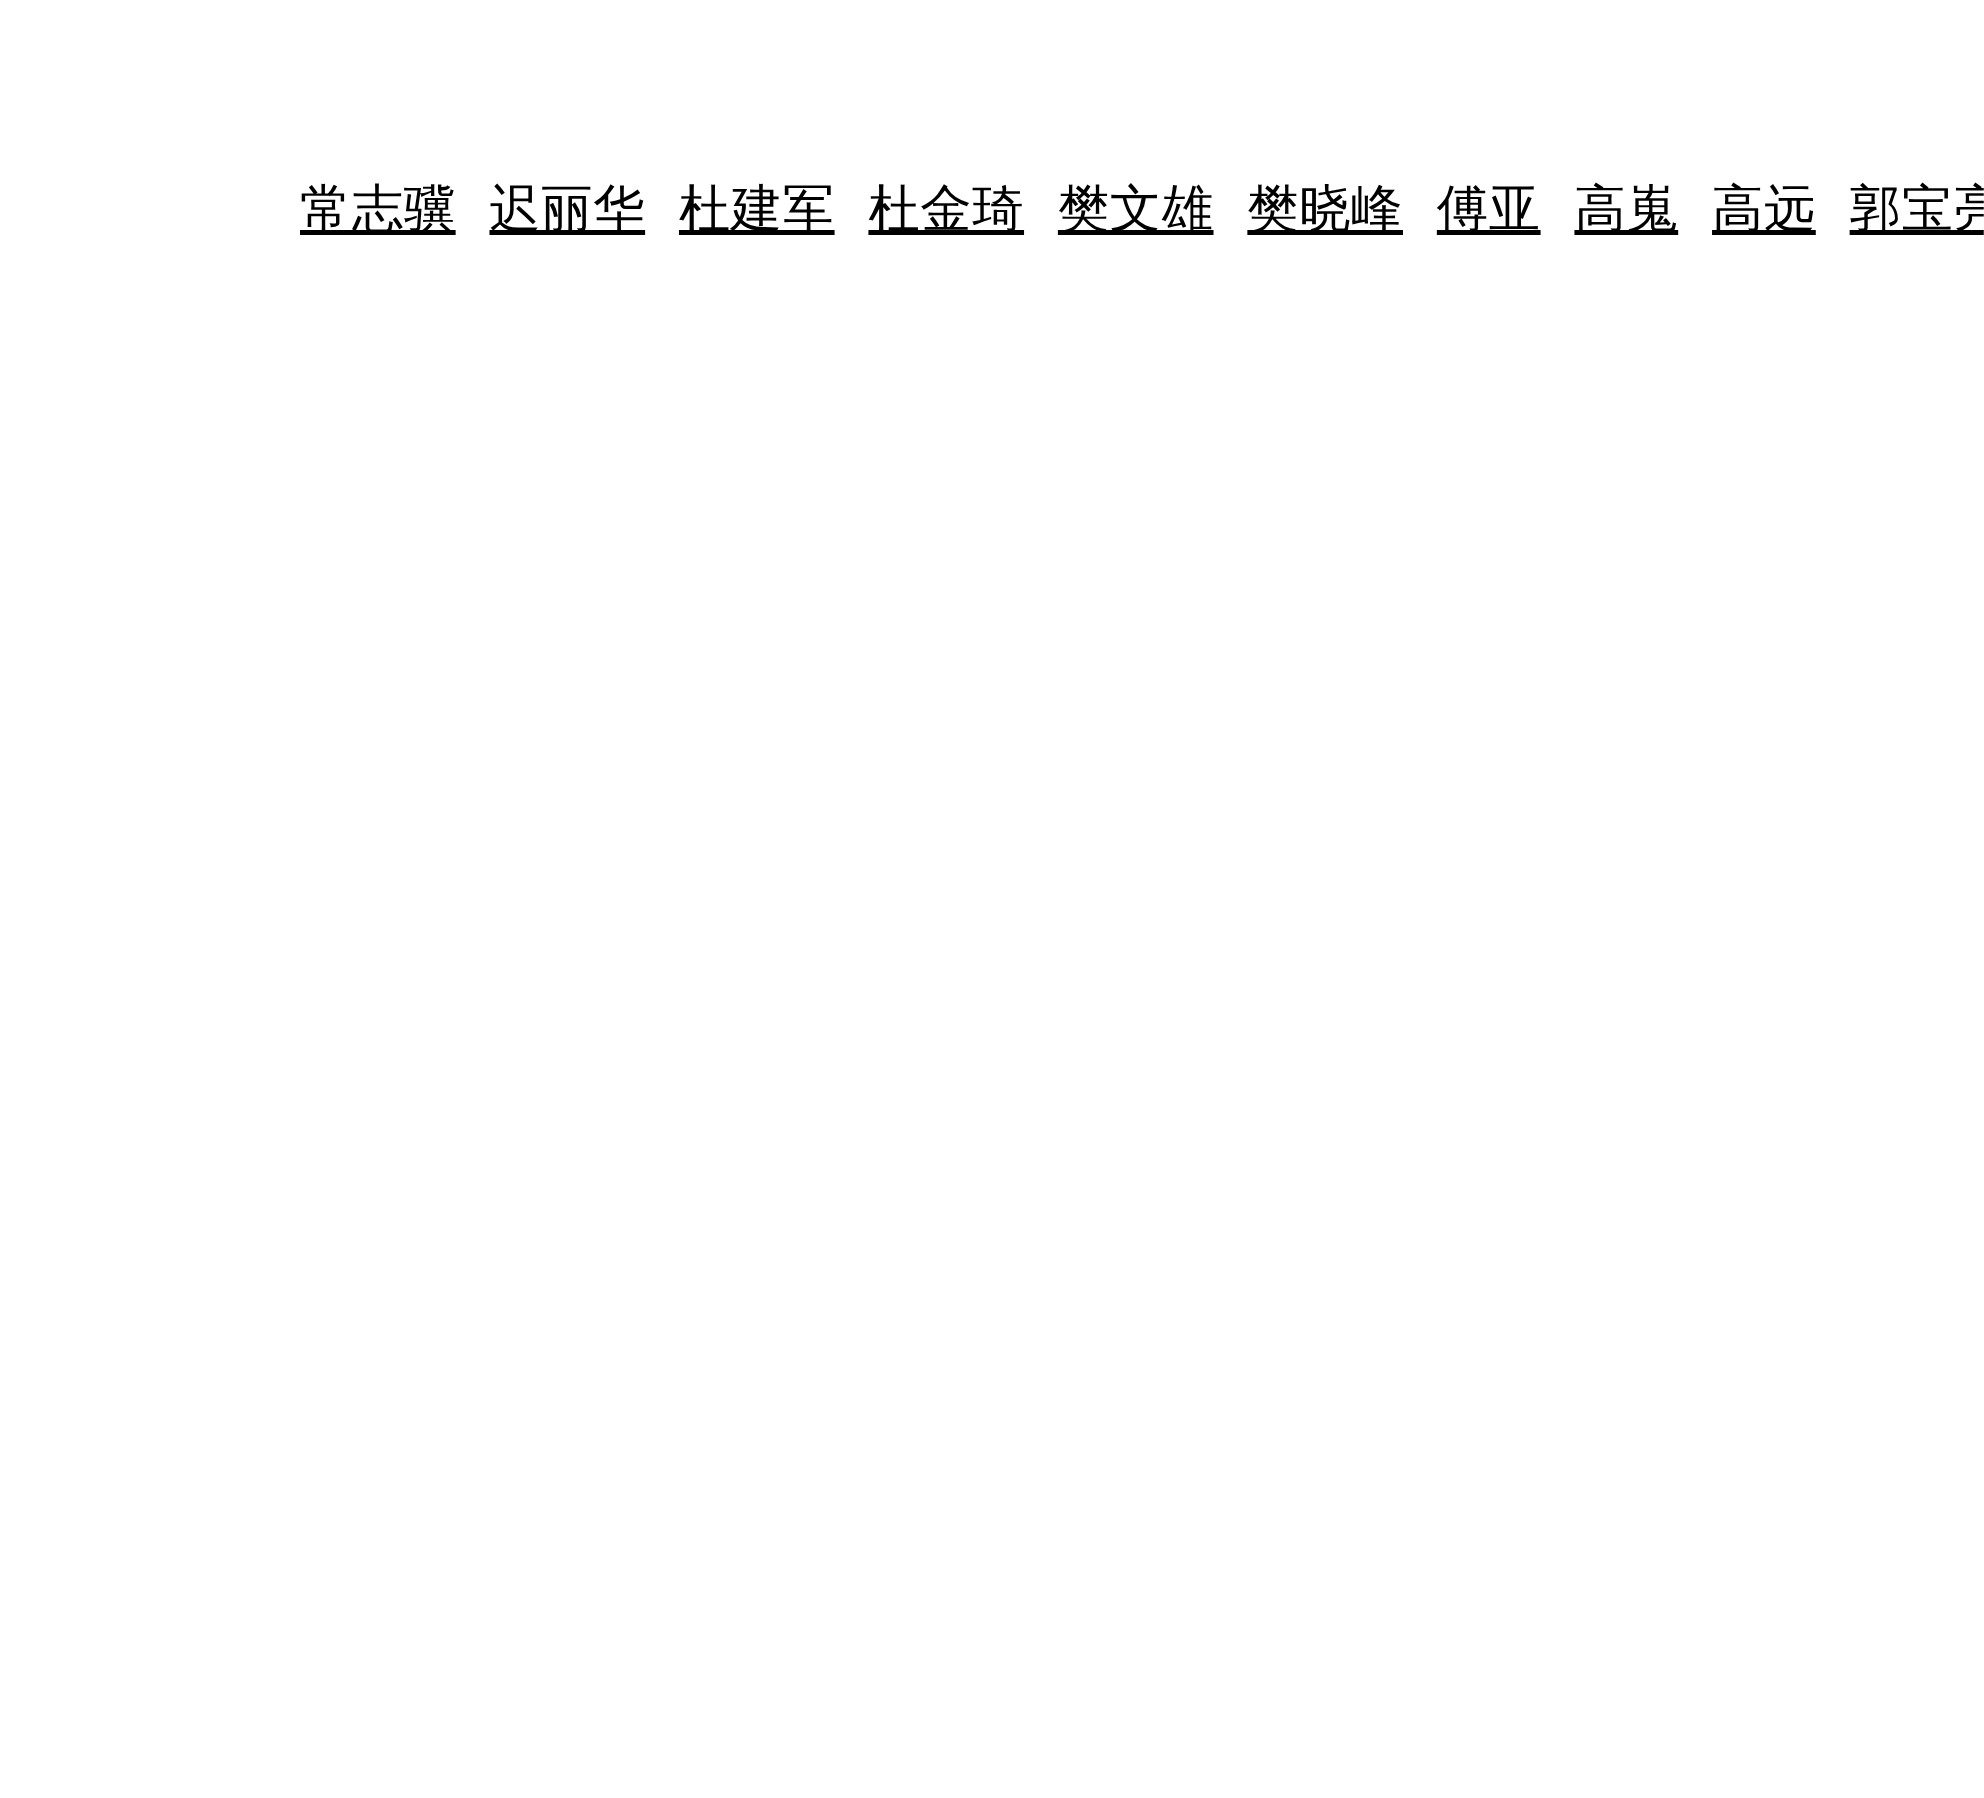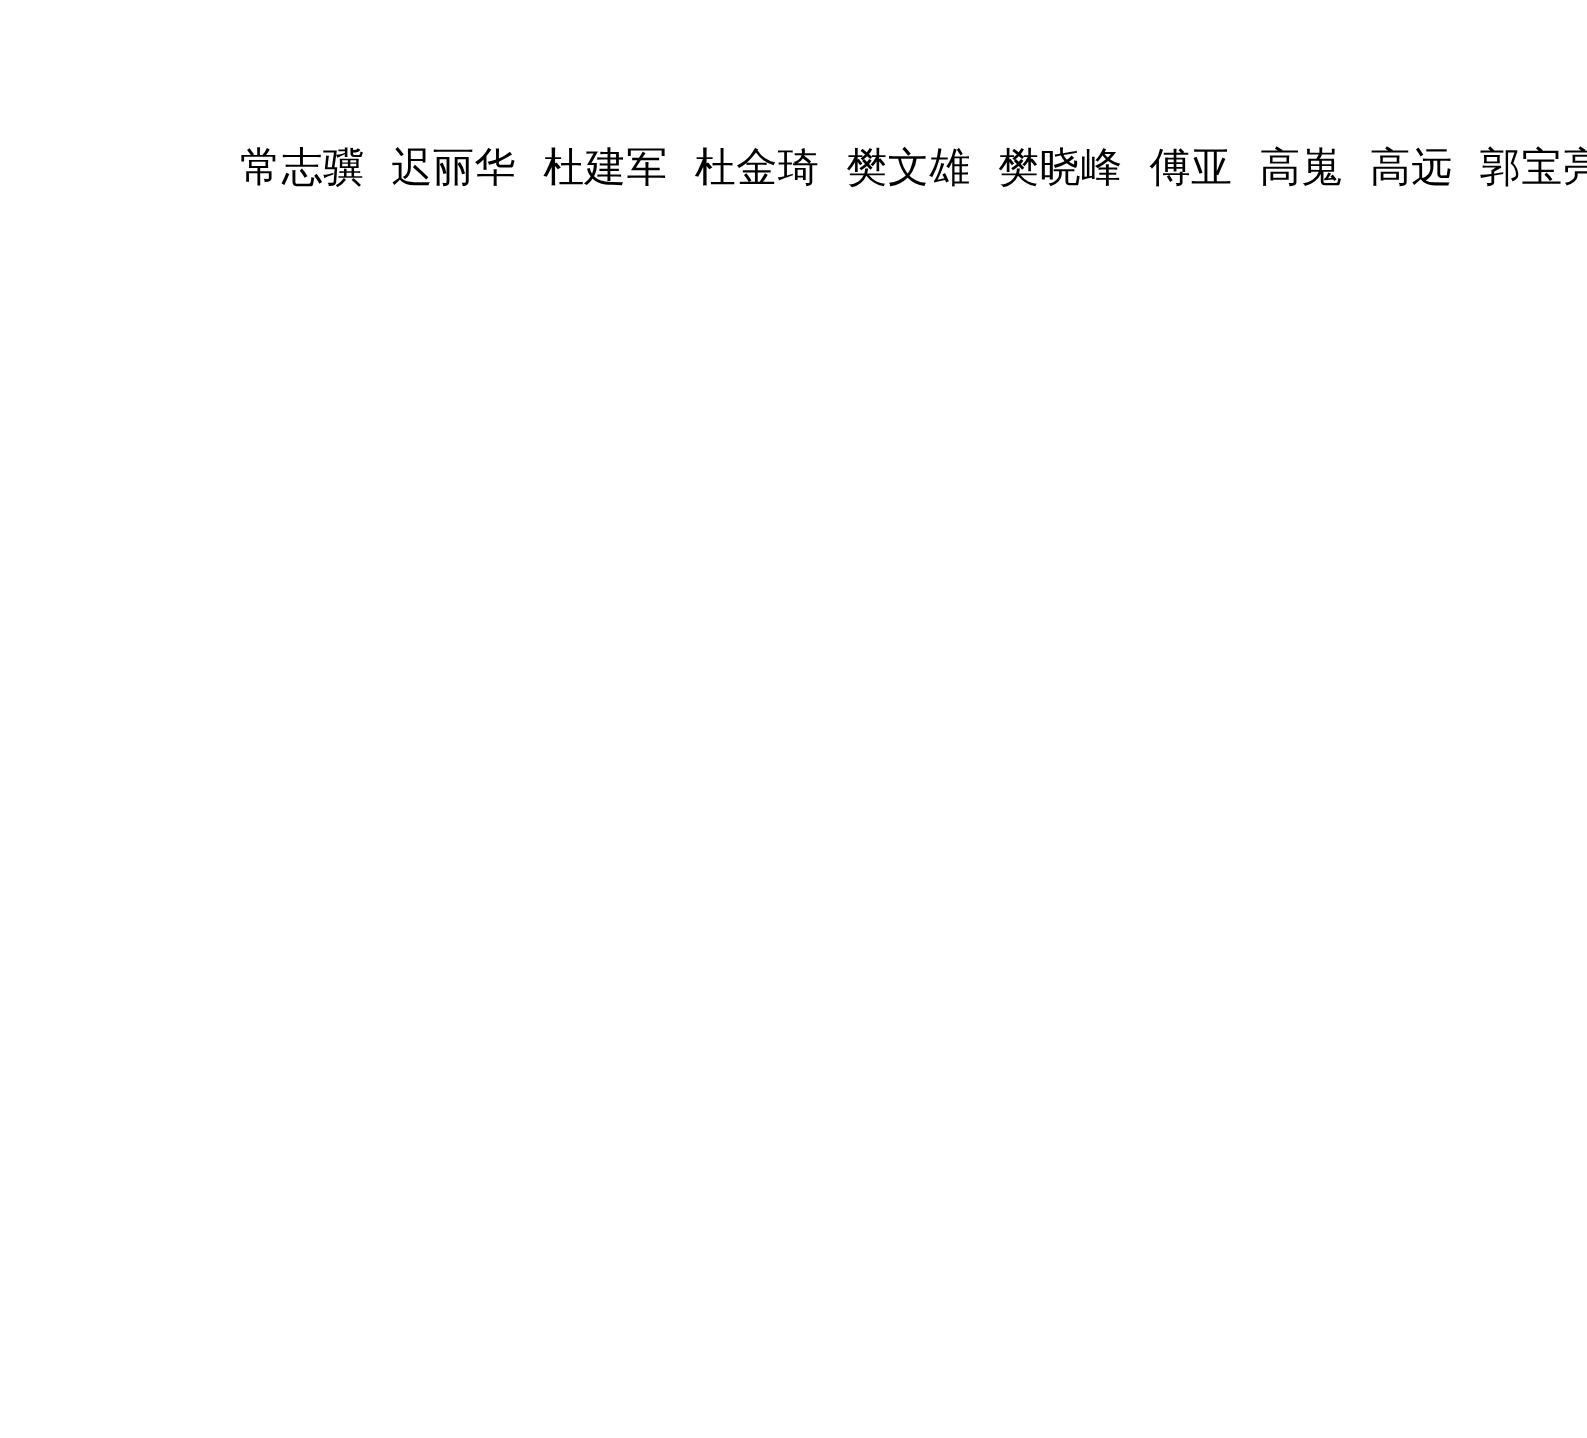--- a/index.html
+++ b/index.html
@@ -26,20 +26,21 @@
     font-size: 41px;
     line-height: 78px;
     letter-spacing: 0.5px;
     text-align: justify;
     text-justify: inter-character;
     word-break: break-all;
   }
   .name {
     display: inline;
     white-space: nowrap;
+    text-decoration: underline;
   }
   .sep {
     display: inline;
     white-space: pre;
   }
   .name-list .name:last-child + .sep {
     display: none;
   }
 </style>
 </head>

